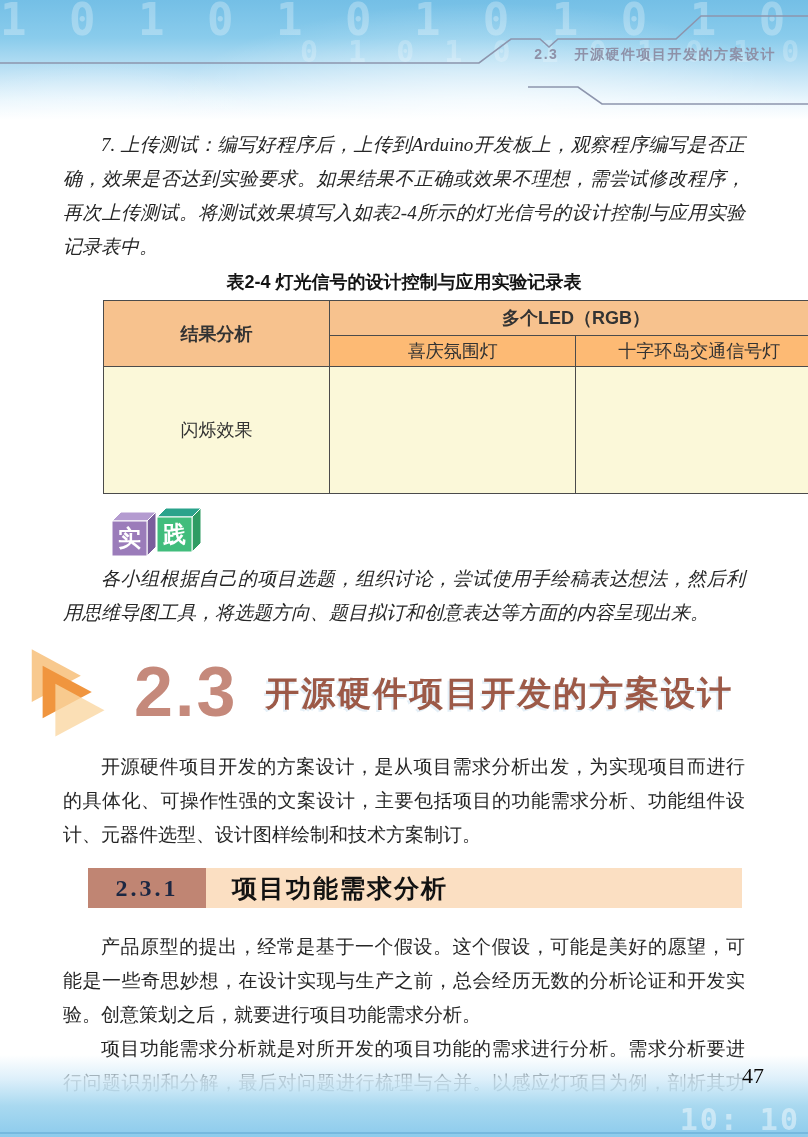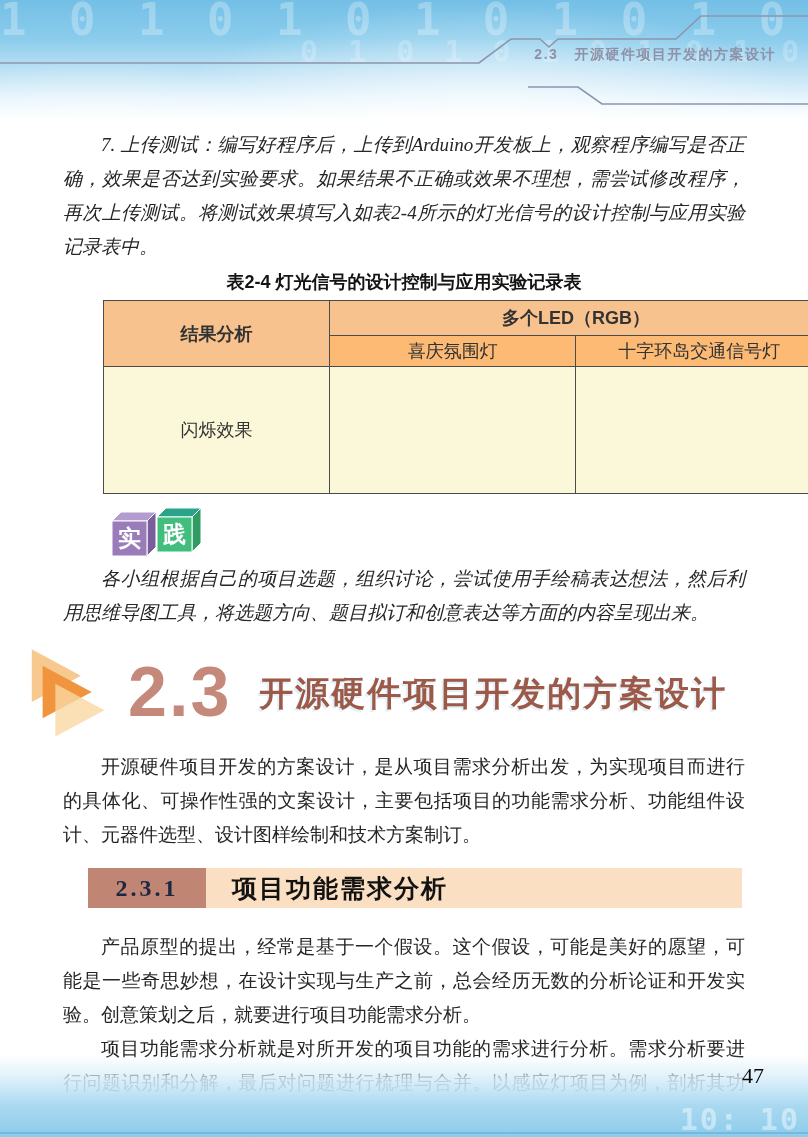--- a/index.html
+++ b/index.html
@@ -58,21 +58,21 @@
 
   
   .practice-badge{margin:16px 0 0 46px;display:flex;align-items:flex-end;height:48px;}
   .cube{display:block;}
   .cube + .cube{margin-left:-5px;margin-bottom:3px;}
   .practice-para{margin-top:4px;}
 
   
   .sec-head{position:relative;margin:12px 0 0 -39px;display:flex;align-items:center;height:100px;}
   .sec-arrows{flex:0 0 auto;}
-  .sec-number{margin-left:14px;font-family:"Liberation Sans","DejaVu Sans",sans-serif;
+  .sec-number{margin-left:20px;font-family:"Liberation Sans","DejaVu Sans",sans-serif;
     font-weight:800;font-size:70px;line-height:1;color:#C5897B;letter-spacing:2px;}
   .sec-title{margin-left:28px;padding-top:4px;font-family:"Liberation Sans","DejaVu Sans",sans-serif;
     font-weight:800;font-size:34px;color:#9C5947;letter-spacing:2px;
     text-shadow:-2px 2px 0 rgba(196,220,238,.45);}
 
   
   .subsec-bar{margin:16px 0 0 25px;width:654px;height:40px;display:flex;align-items:stretch;
     background:#FBDFC2;}
   .subsec-num{flex:0 0 118px;display:flex;align-items:center;justify-content:center;
     background:#C08573;font-family:"Liberation Serif",serif;font-weight:bold;font-size:24px;

